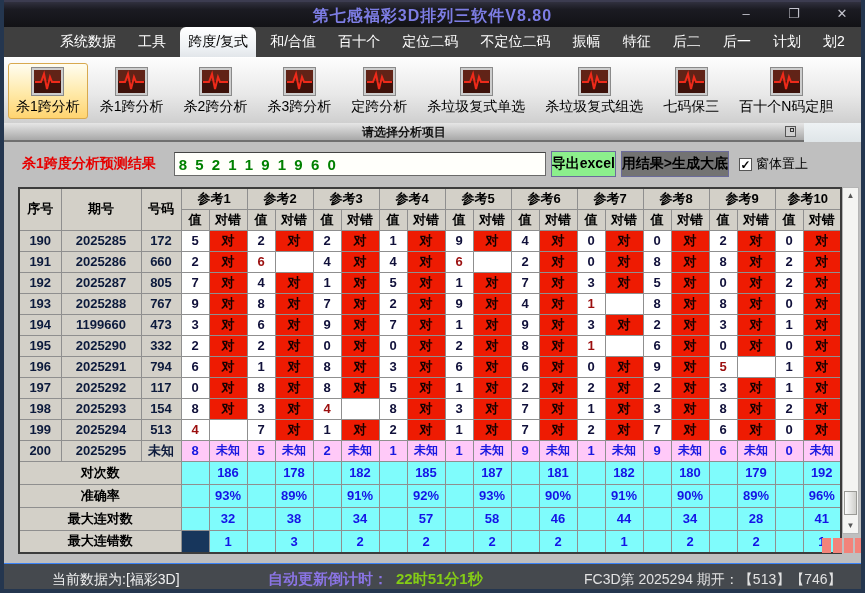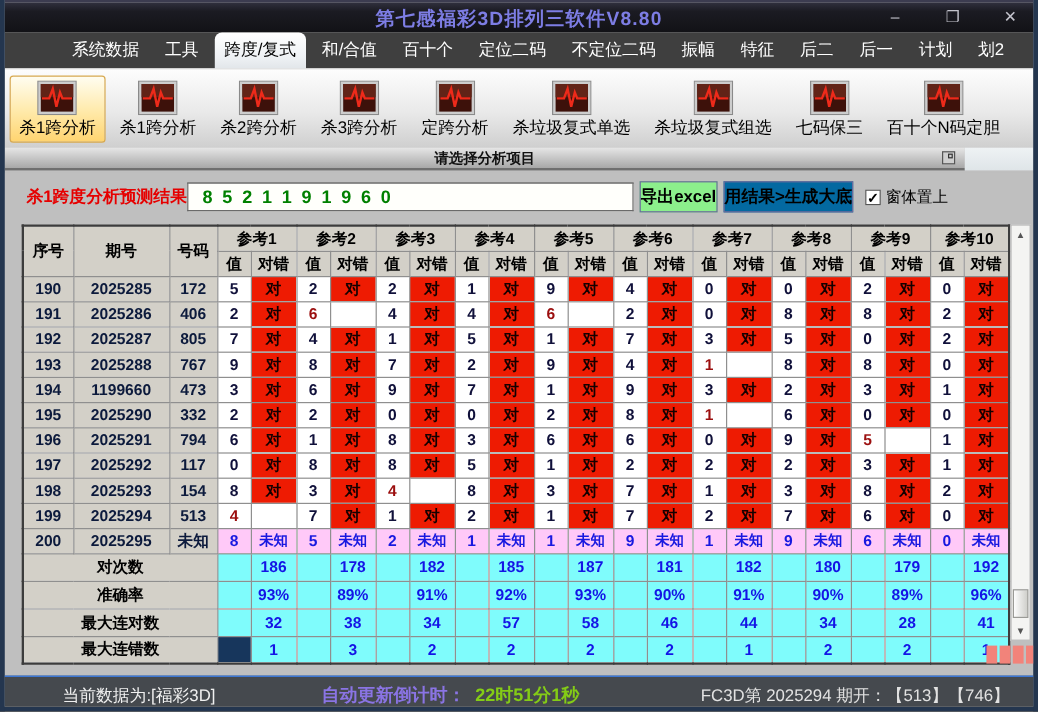--- a/index.html
+++ b/index.html
@@ -13,21 +13,21 @@
   
   .titlebar{ position:absolute; top:0; left:-4px; right:-4px; height:27px;
     background:linear-gradient(#30303e 0%, #1b1b22 30%, #121216 100%);
     border-top:2px solid #3c3c50; }
   .title{ position:absolute; top:4px; left:0; right:0; text-align:center;
     color:#7d7de4; font-size:16px; font-weight:bold; letter-spacing:1px; }
   .win-controls{ position:absolute; right:10px; top:2px; display:flex; gap:22px; }
   .win-btn{ width:26px; height:20px; color:#c3c3cc; font-size:13px; text-align:center; line-height:20px; cursor:default; }
   
   .menubar{ position:absolute; top:27px; left:0; right:0; height:30px; background:#3f3f3f;
-    display:flex; align-items:stretch; justify-content:space-between; padding:0 16px 0 48px; }
+    display:flex; align-items:stretch; justify-content:space-between; padding:0 8px 0 48px; }
   .menu-item{ display:flex; align-items:center; padding:0 8px; color:#fff; font-size:14px; white-space:nowrap; cursor:default; }
   .menu-item.active{ background:linear-gradient(#ffffff,#eef1f4 70%,#e2e6ea); color:#000; border-radius:6px 6px 0 0; }
   
   .toolbar{ position:absolute; top:57px; left:0; right:0; height:66px;
     background:linear-gradient(#fdfdfd, #e9e9e9 55%, #cfcfcf);
     border-top:1px solid #ffffff; display:flex; align-items:center; padding:0 4px; gap:4px; }
   .tool-btn{ display:flex; flex-direction:column; align-items:center; justify-content:center;
     padding:3px 7px 2px 7px; border:1px solid transparent; border-radius:3px; background:transparent; cursor:default; }
   .tool-btn.selected{ background:linear-gradient(#fffdf0,#ffe9a8 55%,#ffd470); border:1px solid #d8a94e; }
   .tool-icon{ display:block; line-height:0; margin-bottom:2px; }
@@ -38,25 +38,25 @@
     text-align:center; font-size:12px; font-weight:bold; color:#111; line-height:18px; }
   .prompt-side{ position:absolute; top:123px; left:800px; right:0; height:19px; background:linear-gradient(#eef2f4,#dfe5e8); }
   .prompt-icon{ position:absolute; right:8px; top:3px; width:11px; height:11px; border:1px solid #555; background:#cfcfcf; }
   .prompt-icon i{ position:absolute; right:1px; top:1px; width:4px; height:4px; border:1px solid #333; display:block; }
   
   .content{ position:absolute; top:144px; left:0; right:0; bottom:26px; background:#bfbfbf; }
   .result-row{ position:absolute; top:7px; left:8px; display:flex; align-items:center; }
   .result-label{ color:#e60000; font-weight:bold; font-size:14px; white-space:nowrap;margin-left:10px; }
   .result-input{ width:372px; height:24px; border:1px solid #6a6a6a; border-top-color:#444;
     background:#fffffb; color:#008000; font-weight:bold; font-size:15px; letter-spacing:2px;
-    font-family:"Liberation Sans",sans-serif; padding-left:12px; }
+    font-family:"Liberation Sans",sans-serif; padding-left:4px;margin-left:18px; }
   .btn{ height:26px; margin-left:5px; border:1px solid #6b6b9b; font-weight:bold; font-size:14px;
     font-family:"Liberation Sans",sans-serif; padding:0 0; cursor:default; }
   .btn.export{ background:#8cef8c; }
-  .btn.generate{ background:#0369a1;text-align:center; }
+  .btn.generate{ background:#737373;text-align:center; }
   .topmost{ display:flex; align-items:center; margin-left:10px; font-size:13px; color:#000; }
   .cb{ width:13px; height:13px; background:#fff; border:1px solid #555; margin-right:4px;
     font-size:12px; line-height:12px; text-align:center; color:#000; font-weight:bold; }
   
   table{ position:absolute; top:43px; left:14px; border-collapse:collapse; table-layout:fixed;
     border:2px solid #3c3c3c; background:#fff; }
   th, td{ border:1px solid #8f8f8f; text-align:center; font-size:13px; font-weight:bold;
     padding:0; overflow:hidden; white-space:nowrap; }
   thead tr{ height:21px; } tbody tr{ height:21px; } tr.sum{ height:23px; }
   th{ background:#d3d0c8; color:#000; }
@@ -310,21 +310,21 @@
             <td class="val">0</td>
             <td class="res-ok">对</td>
             <td class="val">2</td>
             <td class="res-ok">对</td>
             <td class="val">0</td>
             <td class="res-ok">对</td>
           </tr>
           <tr>
             <td class="lbl">191</td>
             <td class="lbl">2025286</td>
-            <td class="lbl">406</td>
+            <td class="lbl">660</td>
             <td class="val">2</td>
             <td class="res-ok">对</td>
             <td class="val err">6</td>
             <td class="res-blank"></td>
             <td class="val">4</td>
             <td class="res-ok">对</td>
             <td class="val">4</td>
             <td class="res-ok">对</td>
             <td class="val err">6</td>
             <td class="res-blank"></td>

